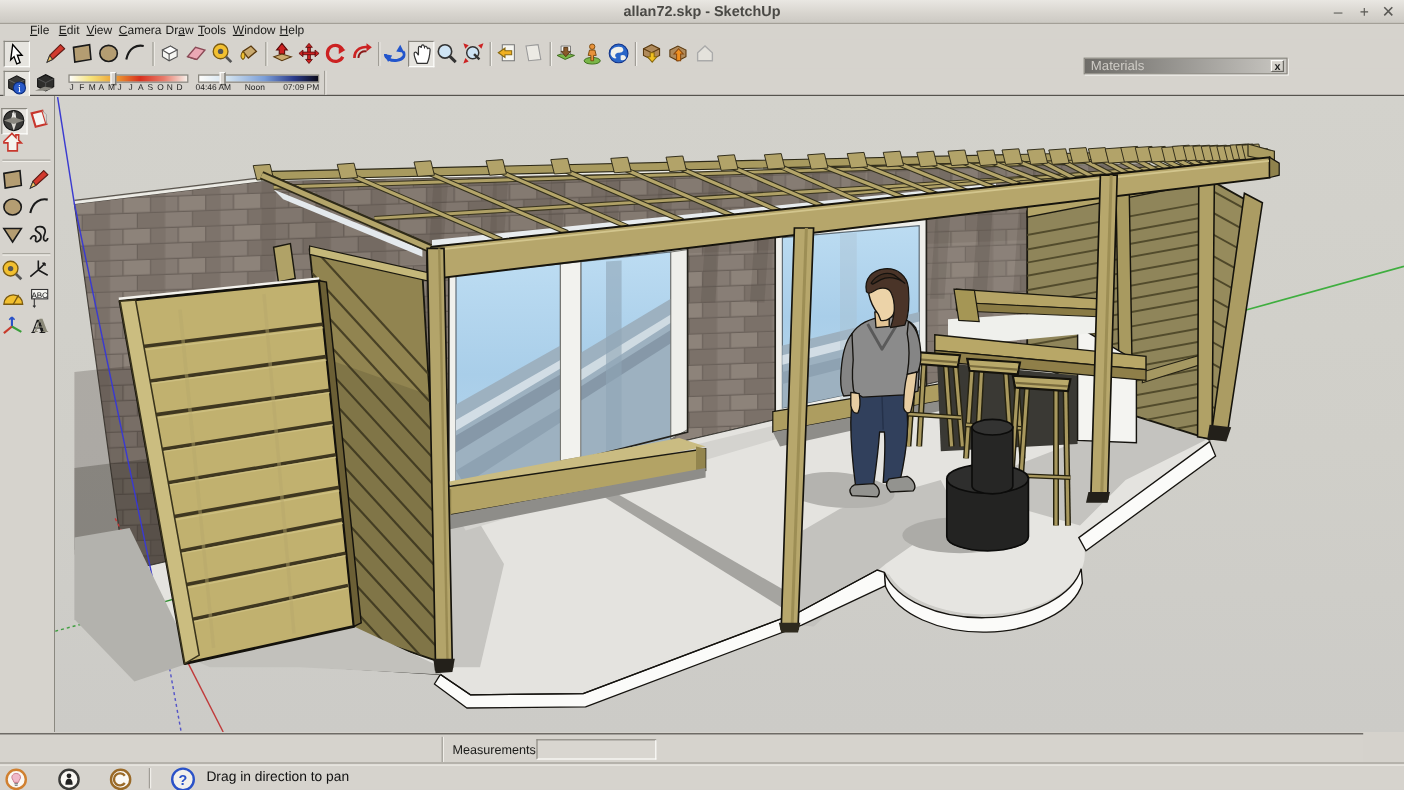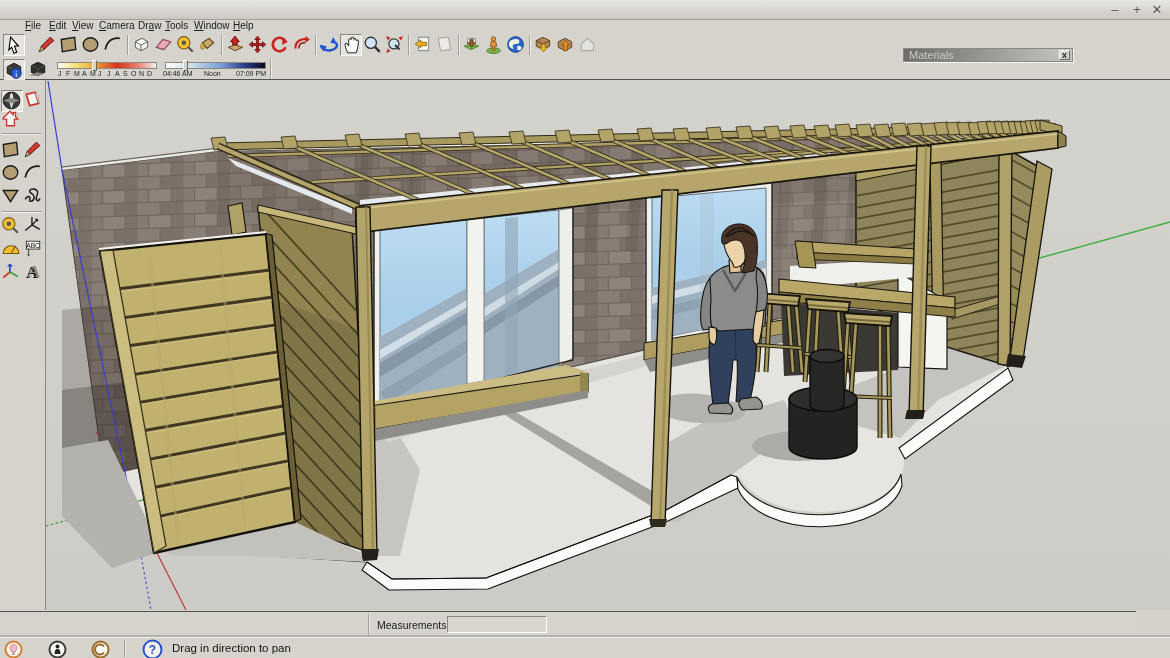--- a/index.html
+++ b/index.html
@@ -28,20 +28,21 @@
 .statusbar .txt{position:absolute;left:172px;top:4px;font-size:11.5px;color:#111;}
 .statusbar .div{position:absolute;left:124px;top:2px;width:2px;height:17px;border-left:1px solid #a09d96;border-right:1px solid #f0eee9;}
 .mats{position:absolute;left:903px;top:48px;width:170px;height:14px;background:linear-gradient(90deg,#6e6c68,#c9c7c2);
  border:1px solid #8a8880;box-shadow:1px 1px 0 #f5f4f0;}
 .mats .mt{position:absolute;left:5px;top:0px;font-size:11px;color:#cfccc6;}
 .mats .x{position:absolute;right:2px;top:1px;width:11px;height:10px;background:#d6d3cd;border:1px solid;border-color:#fdfdfb #6a6862 #6a6862 #fdfdfb;
  font-size:9px;line-height:9px;text-align:center;color:#222;font-weight:bold;}
 </style></head>
 <body>
 <div class="titlebar">
+  <div class="t">allan72.skp - SketchUp</div>
   <div class="winbtn" style="right:44px">–</div>
   <div class="winbtn" style="right:22px">+</div>
   <div class="winbtn" style="right:2px">✕</div>
 </div>
 <div class="menubar">
   <span style="left:4px"><u>F</u>ile</span>
   <span style="left:28px"><u>E</u>dit</span>
   <span style="left:51px"><u>V</u>iew</span>
   <span style="left:78px"><u>C</u>amera</span>
   <span style="left:117px">Dr<u>a</u>w</span>

